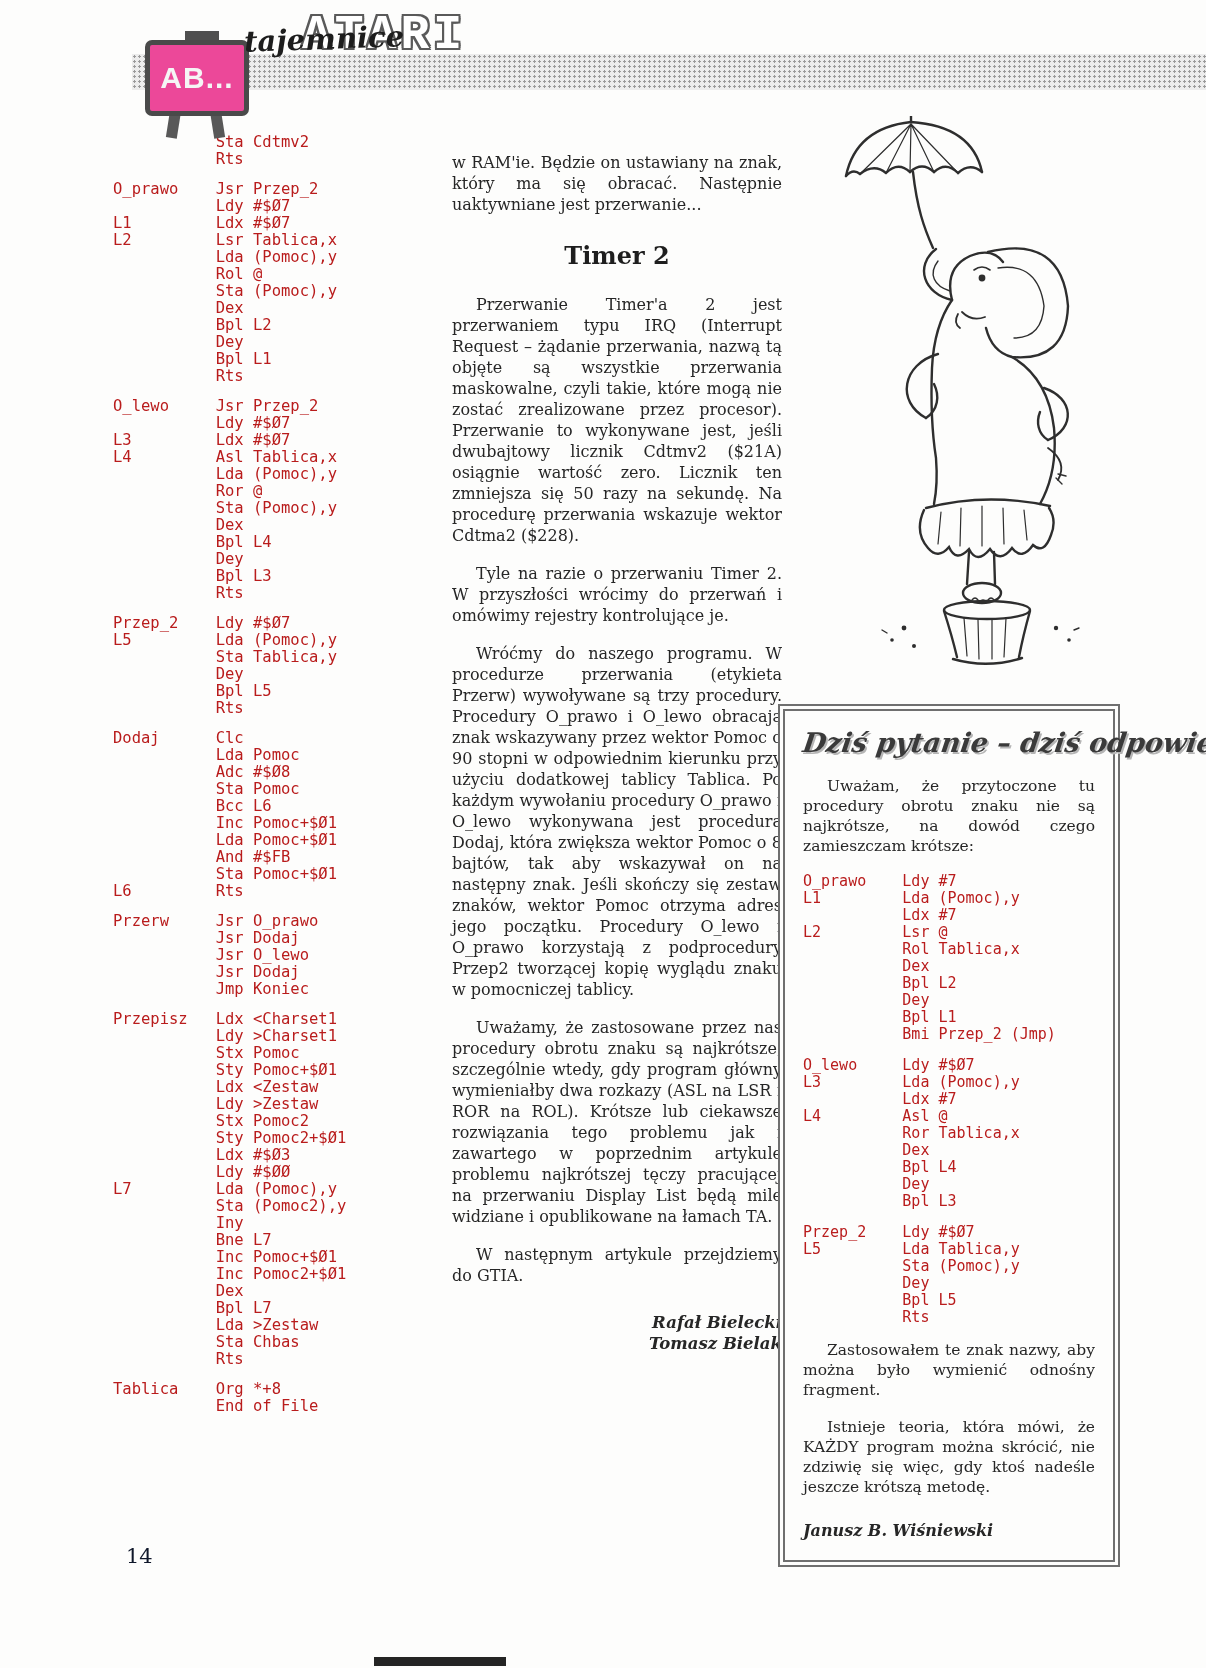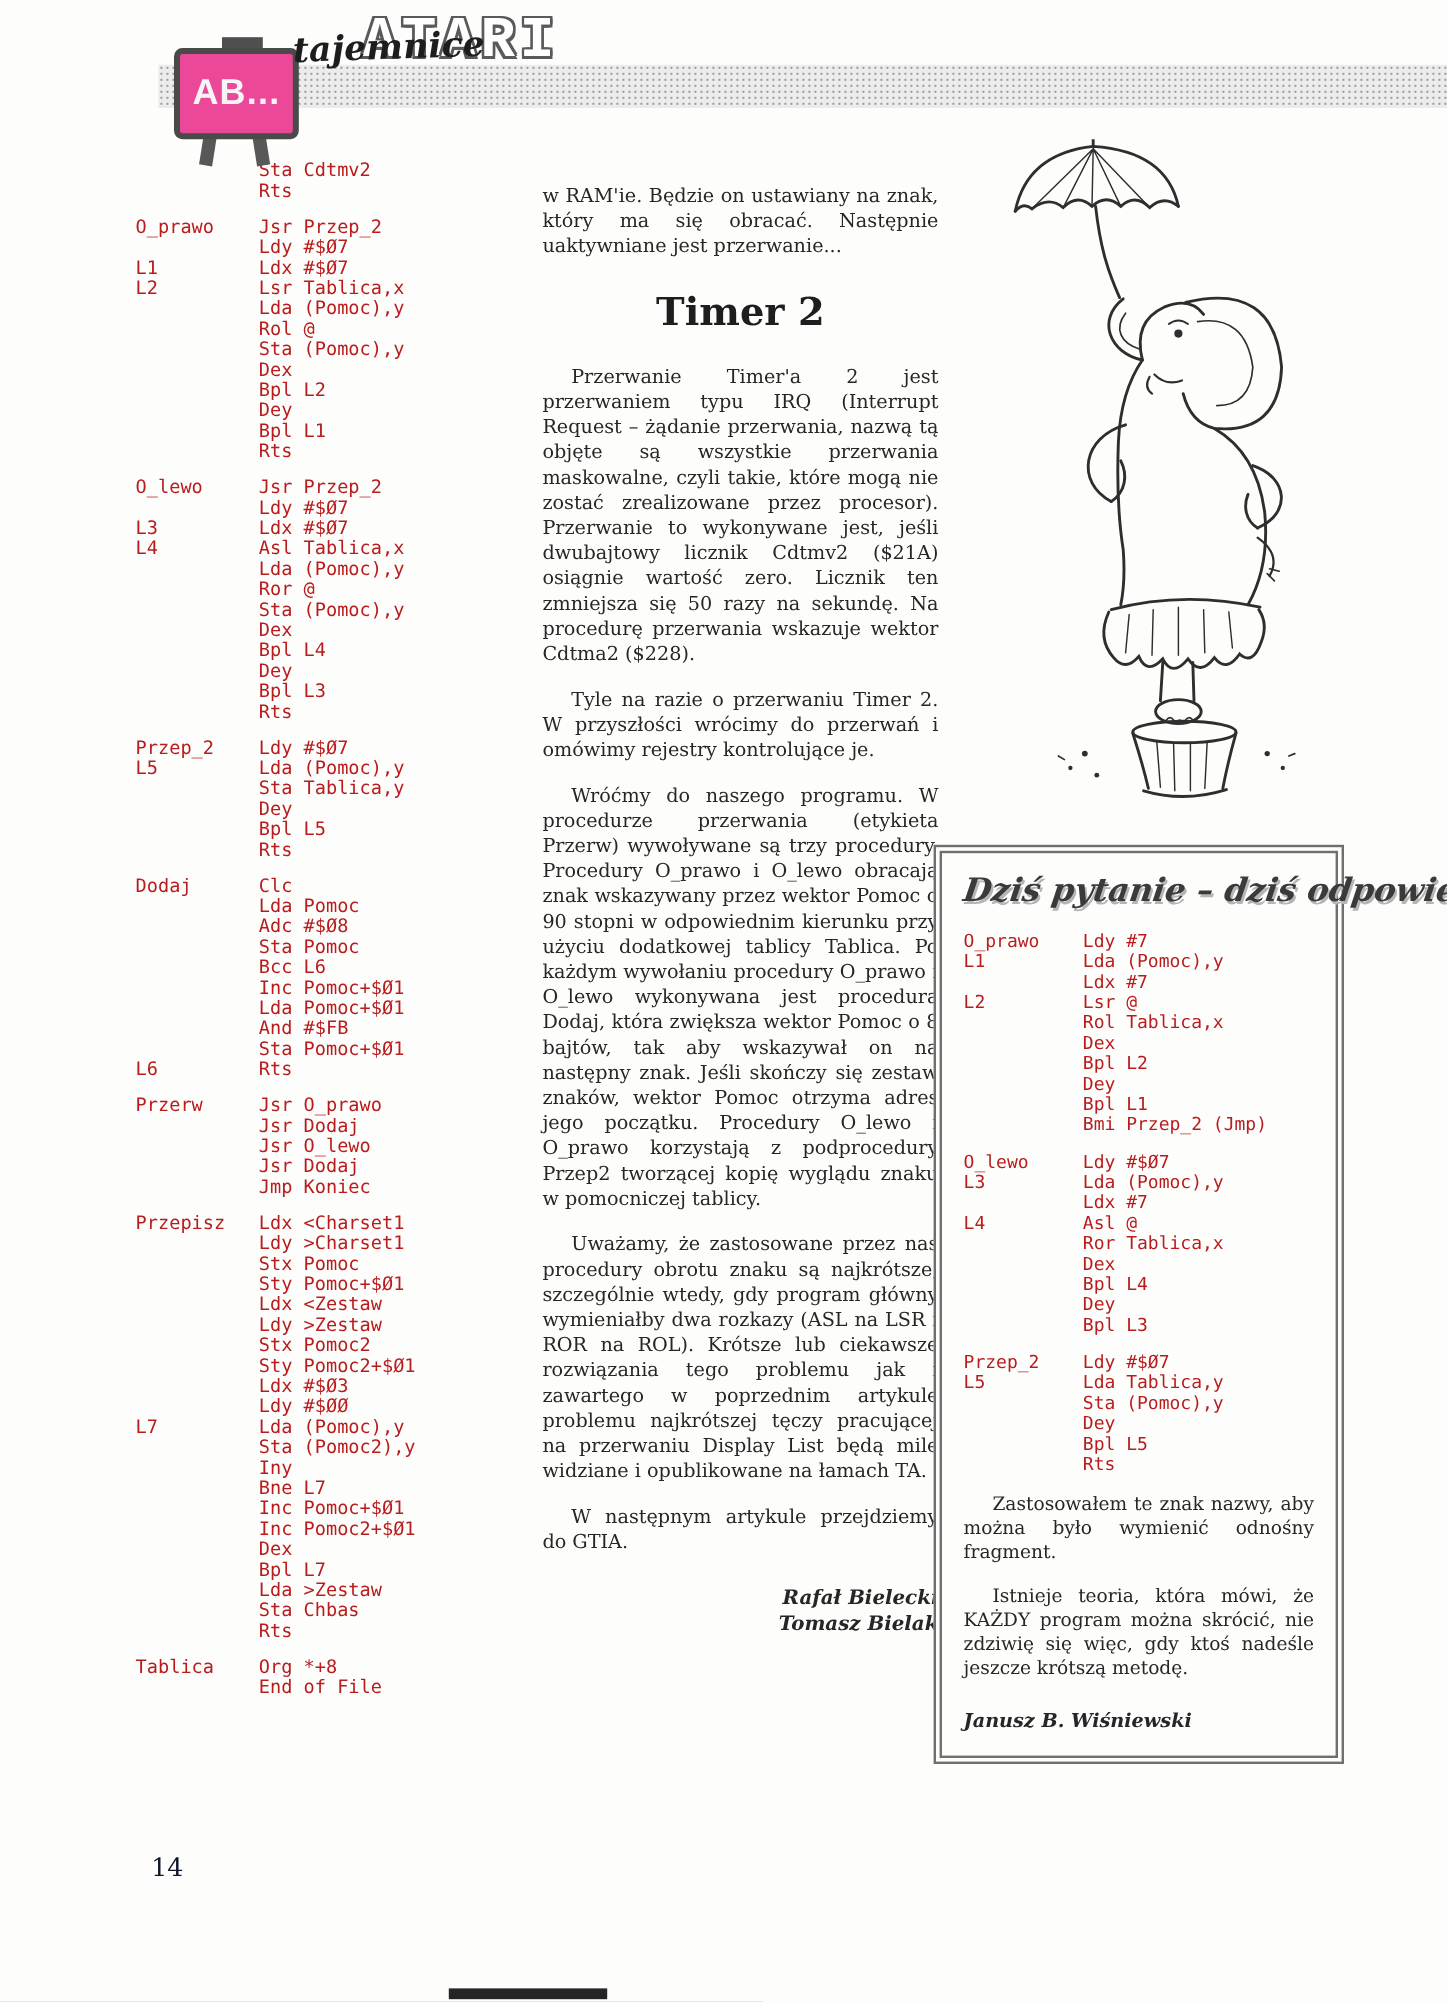--- a/index.html
+++ b/index.html
@@ -57,21 +57,21 @@
     color:#b91c1c;white-space:pre;
   }
   .body-text{
     margin:0 0 17px 0;
     font-size:16px;line-height:21px;
     text-align:justify;color:#262626;
   }
   .indent{text-indent:24px;}
   .section-heading{
     margin:26px 0 24px 0;text-align:center;
-    font-size:32px;font-weight:bold;color:#1e1e1e;
+    font-size:24px;font-weight:bold;color:#1e1e1e;
   }
   .authors{
     margin-top:26px;text-align:right;
     font-style:italic;font-weight:bold;font-size:16.5px;line-height:21px;
   }
   .left-par{margin-top:28px;}
   
   .qa-box{
     position:absolute;left:2px;top:596px;width:292px;
     border:7px double #6f6f6f;
@@ -251,20 +251,21 @@
       <circle cx="118" cy="512" r="2.4" fill="#2e2e2e" stroke="none"></circle>
       <circle cx="106" cy="524" r="1.8" fill="#2e2e2e" stroke="none"></circle>
       <circle cx="128" cy="530" r="2" fill="#2e2e2e" stroke="none"></circle>
       <circle cx="270" cy="512" r="2.2" fill="#2e2e2e" stroke="none"></circle>
       <circle cx="283" cy="524" r="1.8" fill="#2e2e2e" stroke="none"></circle>
       <path d="M96 514 l 5 3 M288 514 l 5 -2" stroke-width="1.4"></path>
     </svg>
 
     <div class="qa-box">
       <div class="qa-title">Dziś pytanie – dziś odpowiedź.</div>
+      <p class="body-text indent">Uważam, że przytoczone tu procedury obrotu znaku nie są najkrótsze, na dowód czego zamieszczam krótsze:</p>
       <pre class="code">O_prawo    Ldy #7
 L1         Lda (Pomoc),y
            Ldx #7
 L2         Lsr @
            Rol Tablica,x
            Dex
            Bpl L2
            Dey
            Bpl L1
            Bmi Przep_2 (Jmp)</pre>

